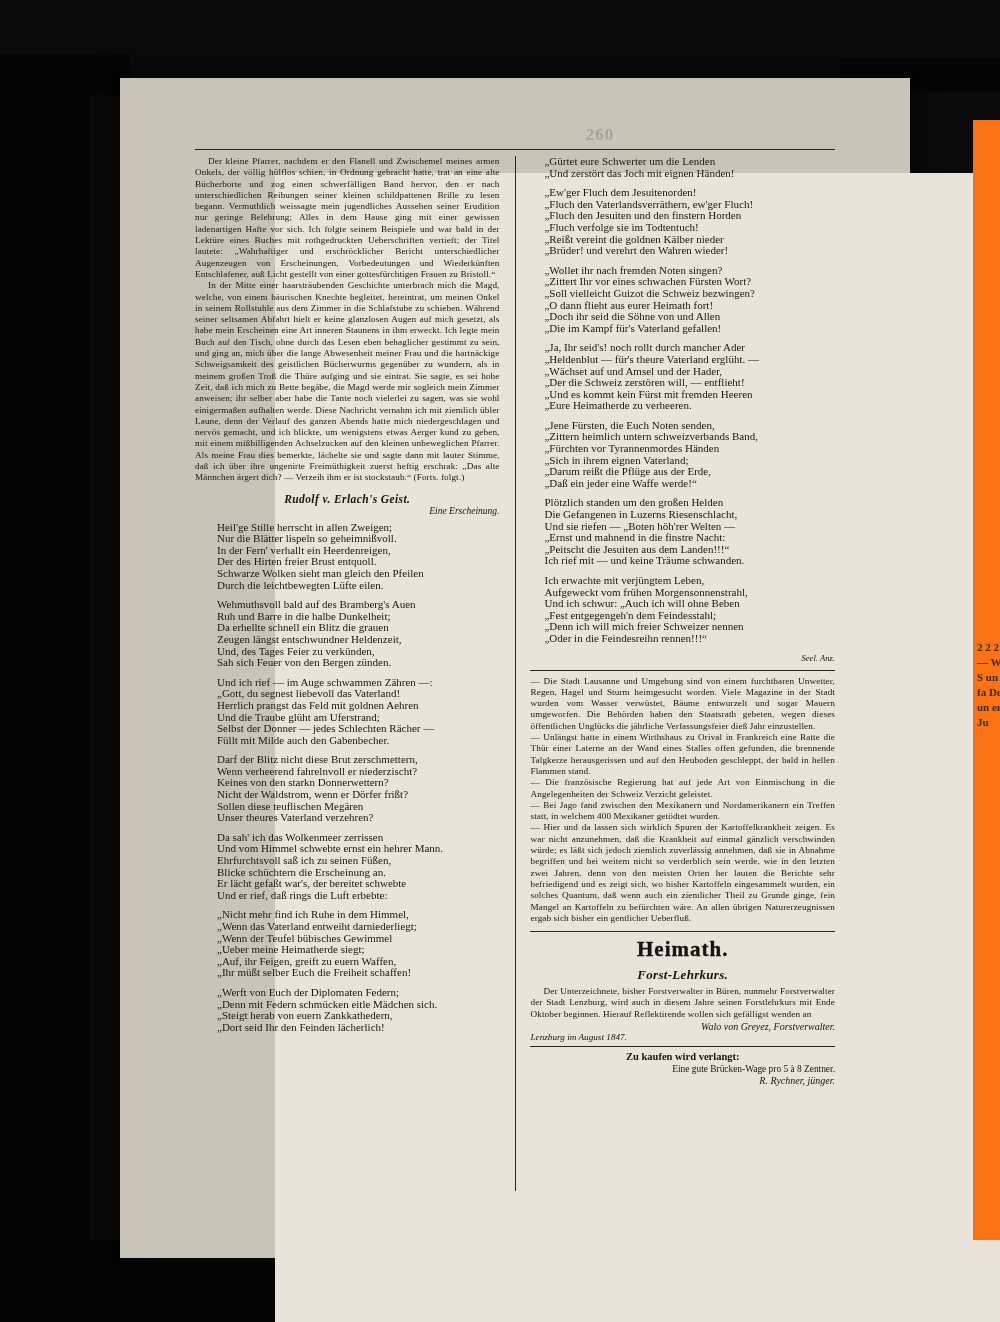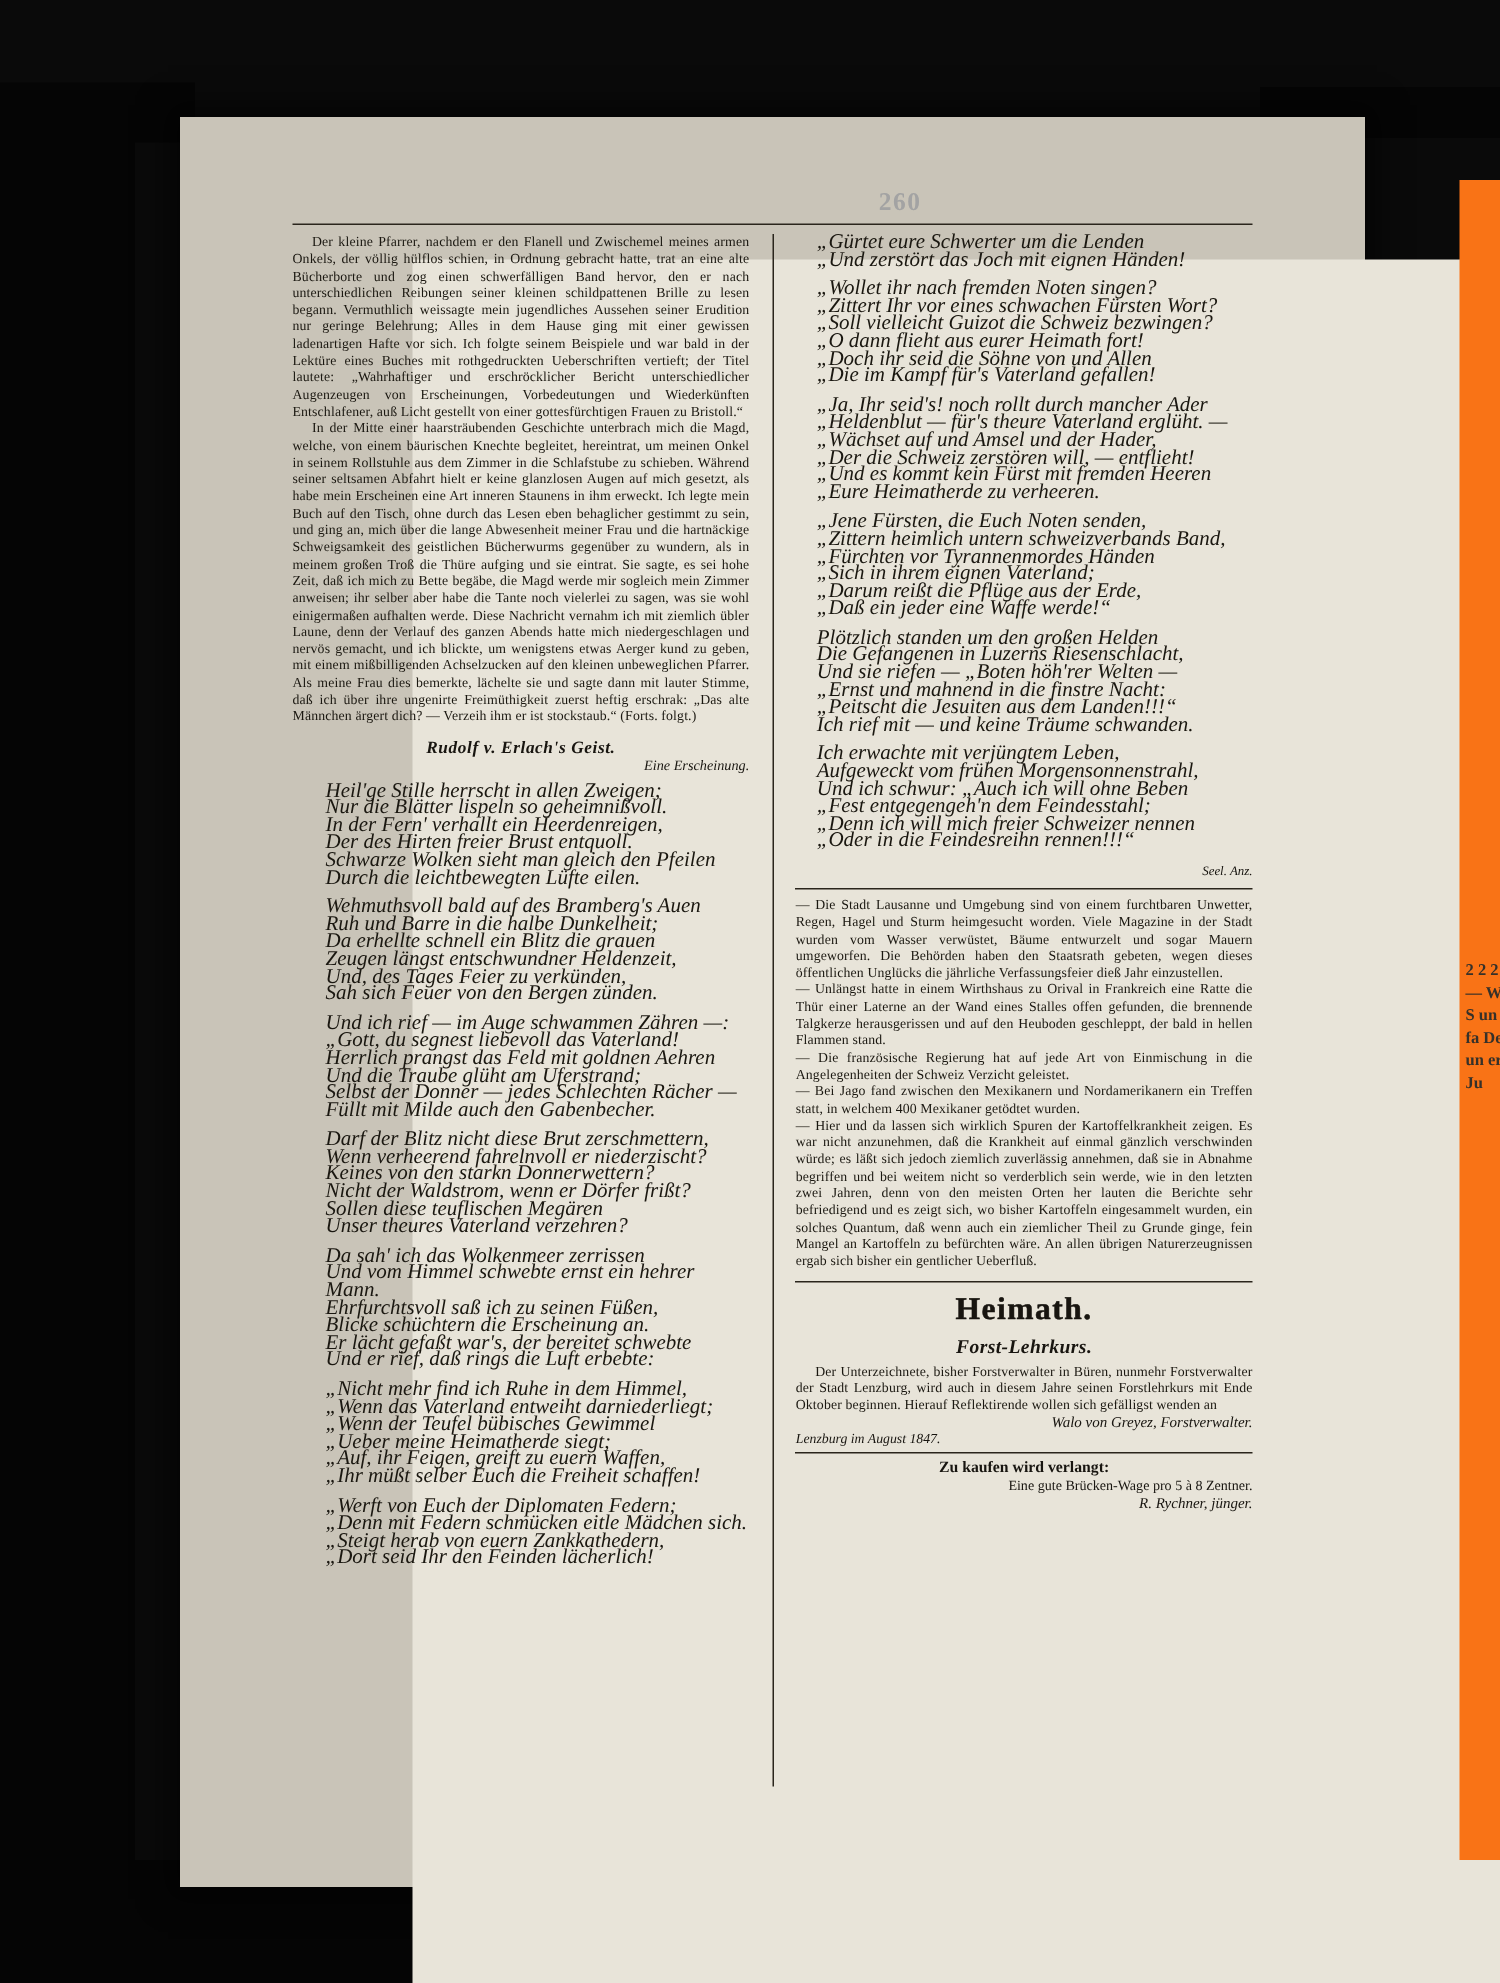--- a/index.html
+++ b/index.html
@@ -130,23 +130,22 @@
   }
   .sec-sub {
     text-align: right;
     font-size: 9.5px;
     margin: 0 0 6px 0;
     font-style: italic;
   }
 
   .verse {
     font-family: "Liberation Serif", serif;
-    font-size: 14px;
+    font-size: 11px;
     line-height: 11.6px;
-    font-style: italic;
     margin: 0 0 8px 0;
     padding-left: 22px;
     color: #1a1710;
     white-space: pre-line;
   }
   .verse-r {
     padding-left: 14px;
   }
 
   .news-rule {
@@ -301,20 +300,26 @@
 „Dort seid Ihr den Feinden lächerlich!</div>
 
       </div>
 
       <div class="col-divider"></div>
 
       <div class="col col-right">
 
         <div class="verse verse-r">„Gürtet eure Schwerter um die Lenden
 „Und zerstört das Joch mit eignen Händen!</div>
+        <div class="verse verse-r">„Ew'ger Fluch dem Jesuitenorden!
+„Fluch den Vaterlandsverräthern, ew'ger Fluch!
+„Fluch den Jesuiten und den finstern Horden
+„Fluch verfolge sie im Todtentuch!
+„Reißt vereint die goldnen Kälber nieder
+„Brüder! und verehrt den Wahren wieder!</div>
         <div class="verse verse-r">„Wollet ihr nach fremden Noten singen?
 „Zittert Ihr vor eines schwachen Fürsten Wort?
 „Soll vielleicht Guizot die Schweiz bezwingen?
 „O dann flieht aus eurer Heimath fort!
 „Doch ihr seid die Söhne von und Allen
 „Die im Kampf für's Vaterland gefallen!</div>
         <div class="verse verse-r">„Ja, Ihr seid's! noch rollt durch mancher Ader
 „Heldenblut — für's theure Vaterland erglüht. —
 „Wächset auf und Amsel und der Hader,
 „Der die Schweiz zerstören will, — entflieht!

